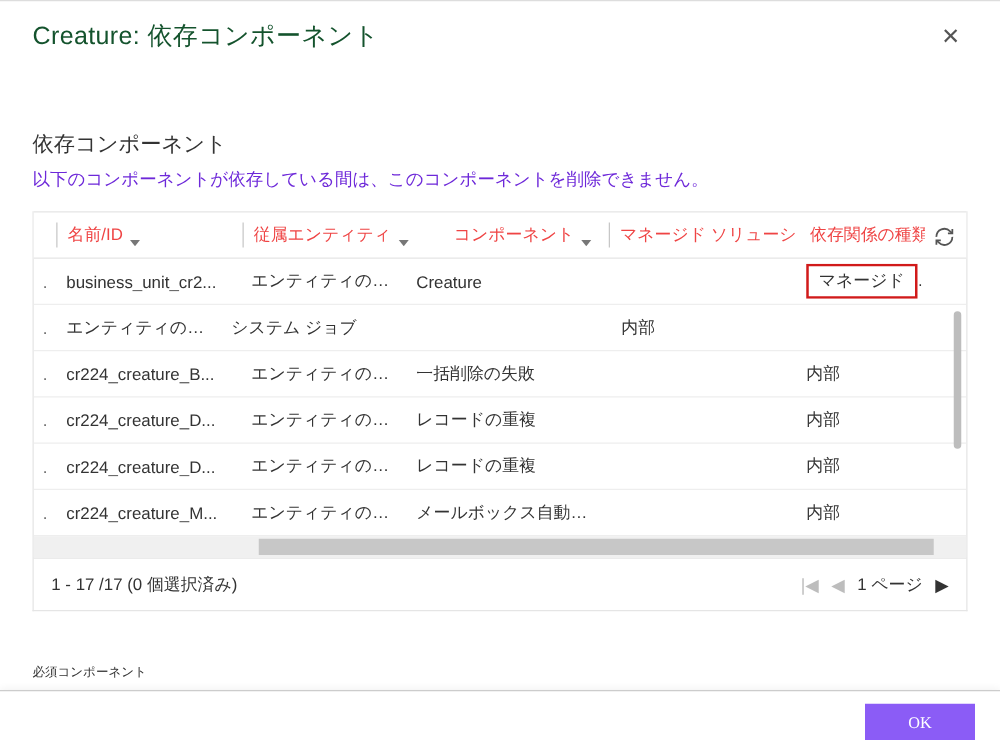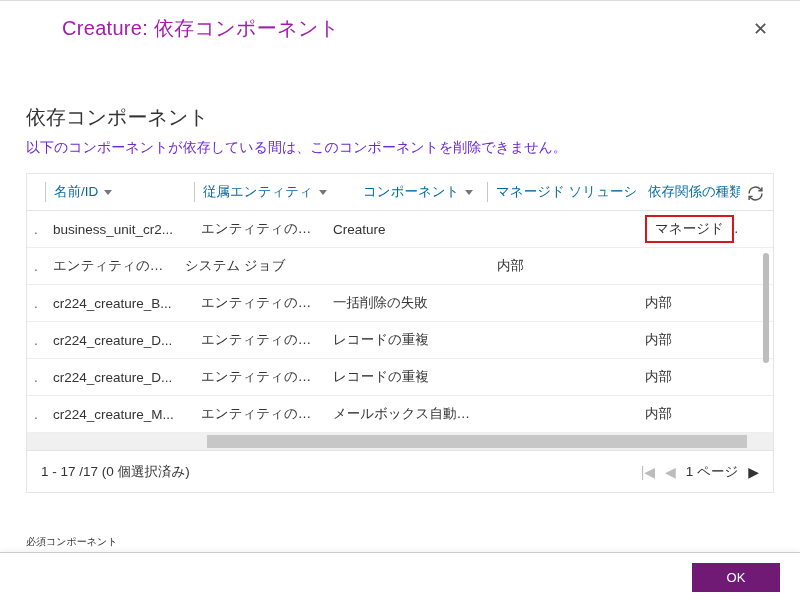--- a/index.html
+++ b/index.html
@@ -22,42 +22,41 @@
   }
   .header {
     display: flex;
     align-items: center;
     justify-content: space-between;
     padding: 14px 26px 10px 26px;
   }
   .title {
     font-size: 20px;
     font-weight: 400;
-    color: #a21caf;
+    color: #14532d;
     letter-spacing: 0.3px;
-    margin-left: 36px;
   }
   .close-btn {
     font-size: 18px;
     color: #555;
     cursor: pointer;
     padding: 2px 6px;
   }
   .body {
     flex: 1;
     overflow-y: auto;
     padding: 4px 26px 0 26px;
     position: relative;
   }
   
   .body::-webkit-scrollbar { width: 12px; }
   .body::-webkit-scrollbar-track { background: #f0f0f0; }
   .body::-webkit-scrollbar-thumb { background: #c0c0c0; }
   .section-heading {
-    font-size: 20px;
+    font-size: 17px;
     color: #333;
     margin-top: 48px;
     margin-bottom: 8px;
   }
   .section-sub {
     font-size: 14px;
     color: #6d28d9;
     margin-bottom: 16px;
   }
   .grid {
@@ -74,27 +73,27 @@
     background: #fff;
     position: relative;
   }
   .col-divider {
     width: 1px;
     height: 20px;
     background: #c7c7c7;
   }
   .hcell {
     padding: 0 6px 0 8px;
-    color: #0369a1;
+    color: #ef4444;
     font-size: 13.5px;
     white-space: nowrap;
     overflow: hidden;
     text-overflow: clip;
     display: flex;
-    align-items: center;
+    align-items: flex-end;
     gap: 4px;
   }
   .chev {
     width: 0; height: 0;
     border-left: 4px solid transparent;
     border-right: 4px solid transparent;
     border-top: 5px solid #777;
     margin-left: 2px;
     flex-shrink: 0;
   }
@@ -188,27 +187,28 @@
   .footer {
     height: 50px;
     border-top: 1px solid #ccc;
     box-shadow: 0 -2px 6px rgba(0,0,0,0.05);
     display: flex;
     align-items: center;
     justify-content: flex-end;
     padding: 0 20px;
   }
   .ok-btn {
-    background: #701a75;
+    background: #8b5cf6;
     color: #fff;
     border: none;
     min-width: 88px;
     height: 29px;
     font-size: 13px;
     cursor: pointer;
+    font-family: Liberation Serif, serif;
   }
   .vscroll-fake {
     position: absolute;
     right: 4px;
     top: 42px;
     width: 6px;
     height: 110px;
     background: #bdbdbd;
     border-radius: 3px;
   }

